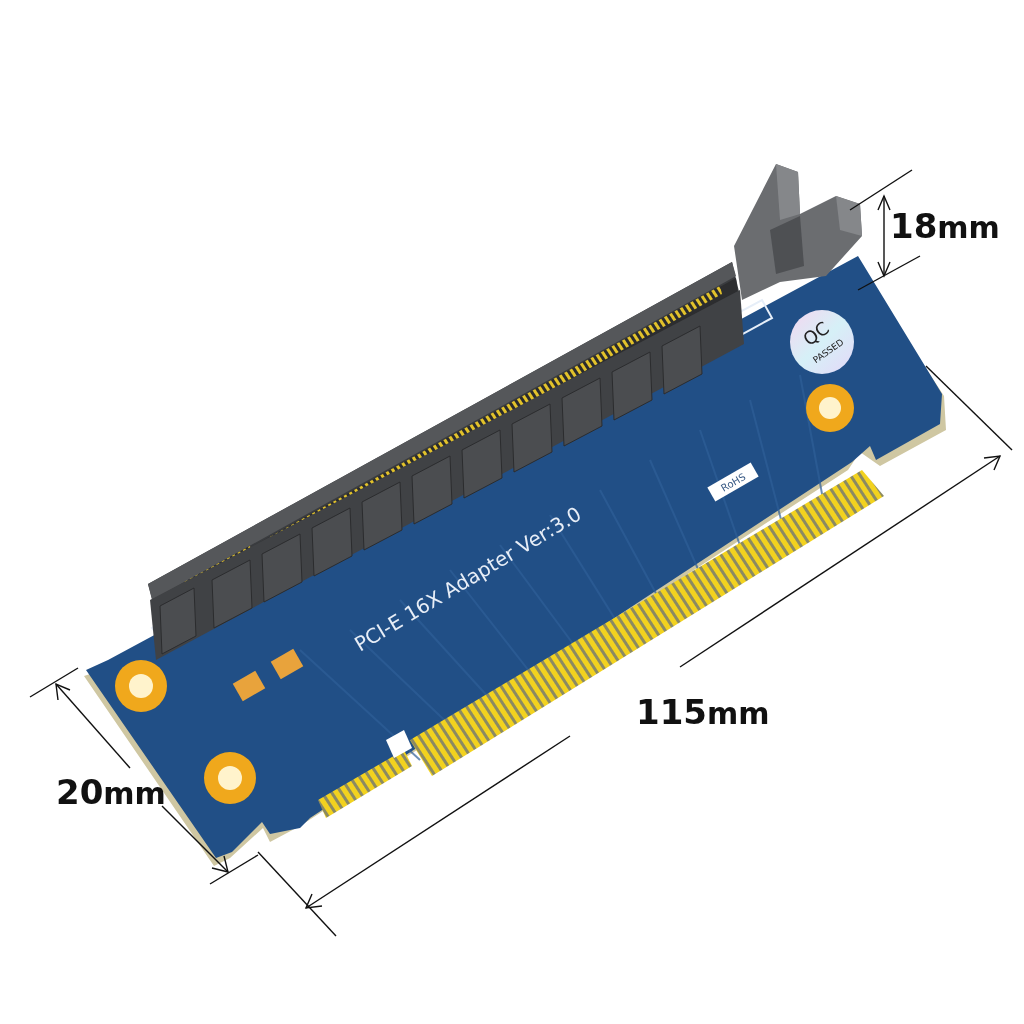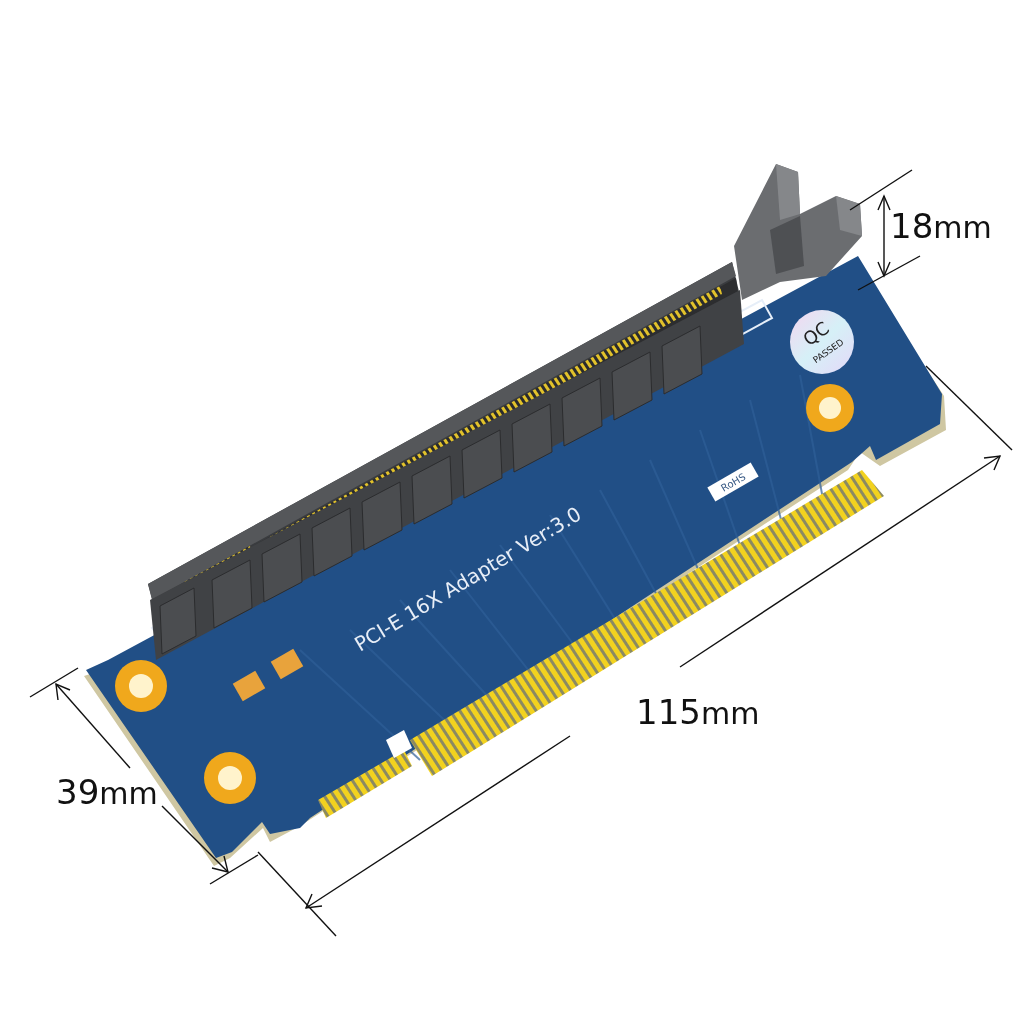--- a/index.html
+++ b/index.html
@@ -1,18 +1,18 @@
 <!DOCTYPE html>
 <html><head>
 <meta charset="utf-8">
 <style>
   html, body { margin: 0; padding: 0; background: #ffffff; }
   body { width: 1024px; height: 1024px; position: relative; overflow: hidden; font-family: "Liberation Sans", sans-serif; }
   svg { position: absolute; left: 0; top: 0; }
-  .dim-label { position: absolute; font-family: "DejaVu Sans", sans-serif; color: #111; font-size: 34px; letter-spacing: 0px; }
+  .dim-label { position: absolute; font-family: "DejaVu Sans", sans-serif; color: #111; font-size: 34px; letter-spacing: 0px; font-weight: bold; }
   .dim-label .unit { font-size: 30px; }
   .silk { fill: #e8eef7; font-family: "DejaVu Sans", sans-serif; }
 </style>
 </head>
 <body>
 
 <svg width="1024" height="1024" viewBox="0 0 1024 1024">
   <defs>
     <linearGradient id="qcGrad" x1="0" y1="0" x2="1" y2="1">
       <stop offset="0" stop-color="#f4d6f0"></stop>
@@ -144,13 +144,13 @@
     <line x1="162" y1="806" x2="228" y2="872"></line>
     <polyline points="58,700 56,684 70,690"></polyline>
     <polyline points="212,868 228,872 224,856"></polyline>
   </g>
 </svg>
 
 <div class="dim-label" style="left:890px; top:206px;"><span>18</span><span class="unit">mm</span></div>
 
 <div class="dim-label" style="left:636px; top:692px;text-align:center;"><span>115</span><span class="unit">mm</span></div>
 
-<div class="dim-label" style="left:56px; top:772px;"><span>39</span><span class="unit">mm</span></div>
+<div class="dim-label" style="left:56px; top:772px;"><span>20</span><span class="unit">mm</span></div>
 
 </body></html>

